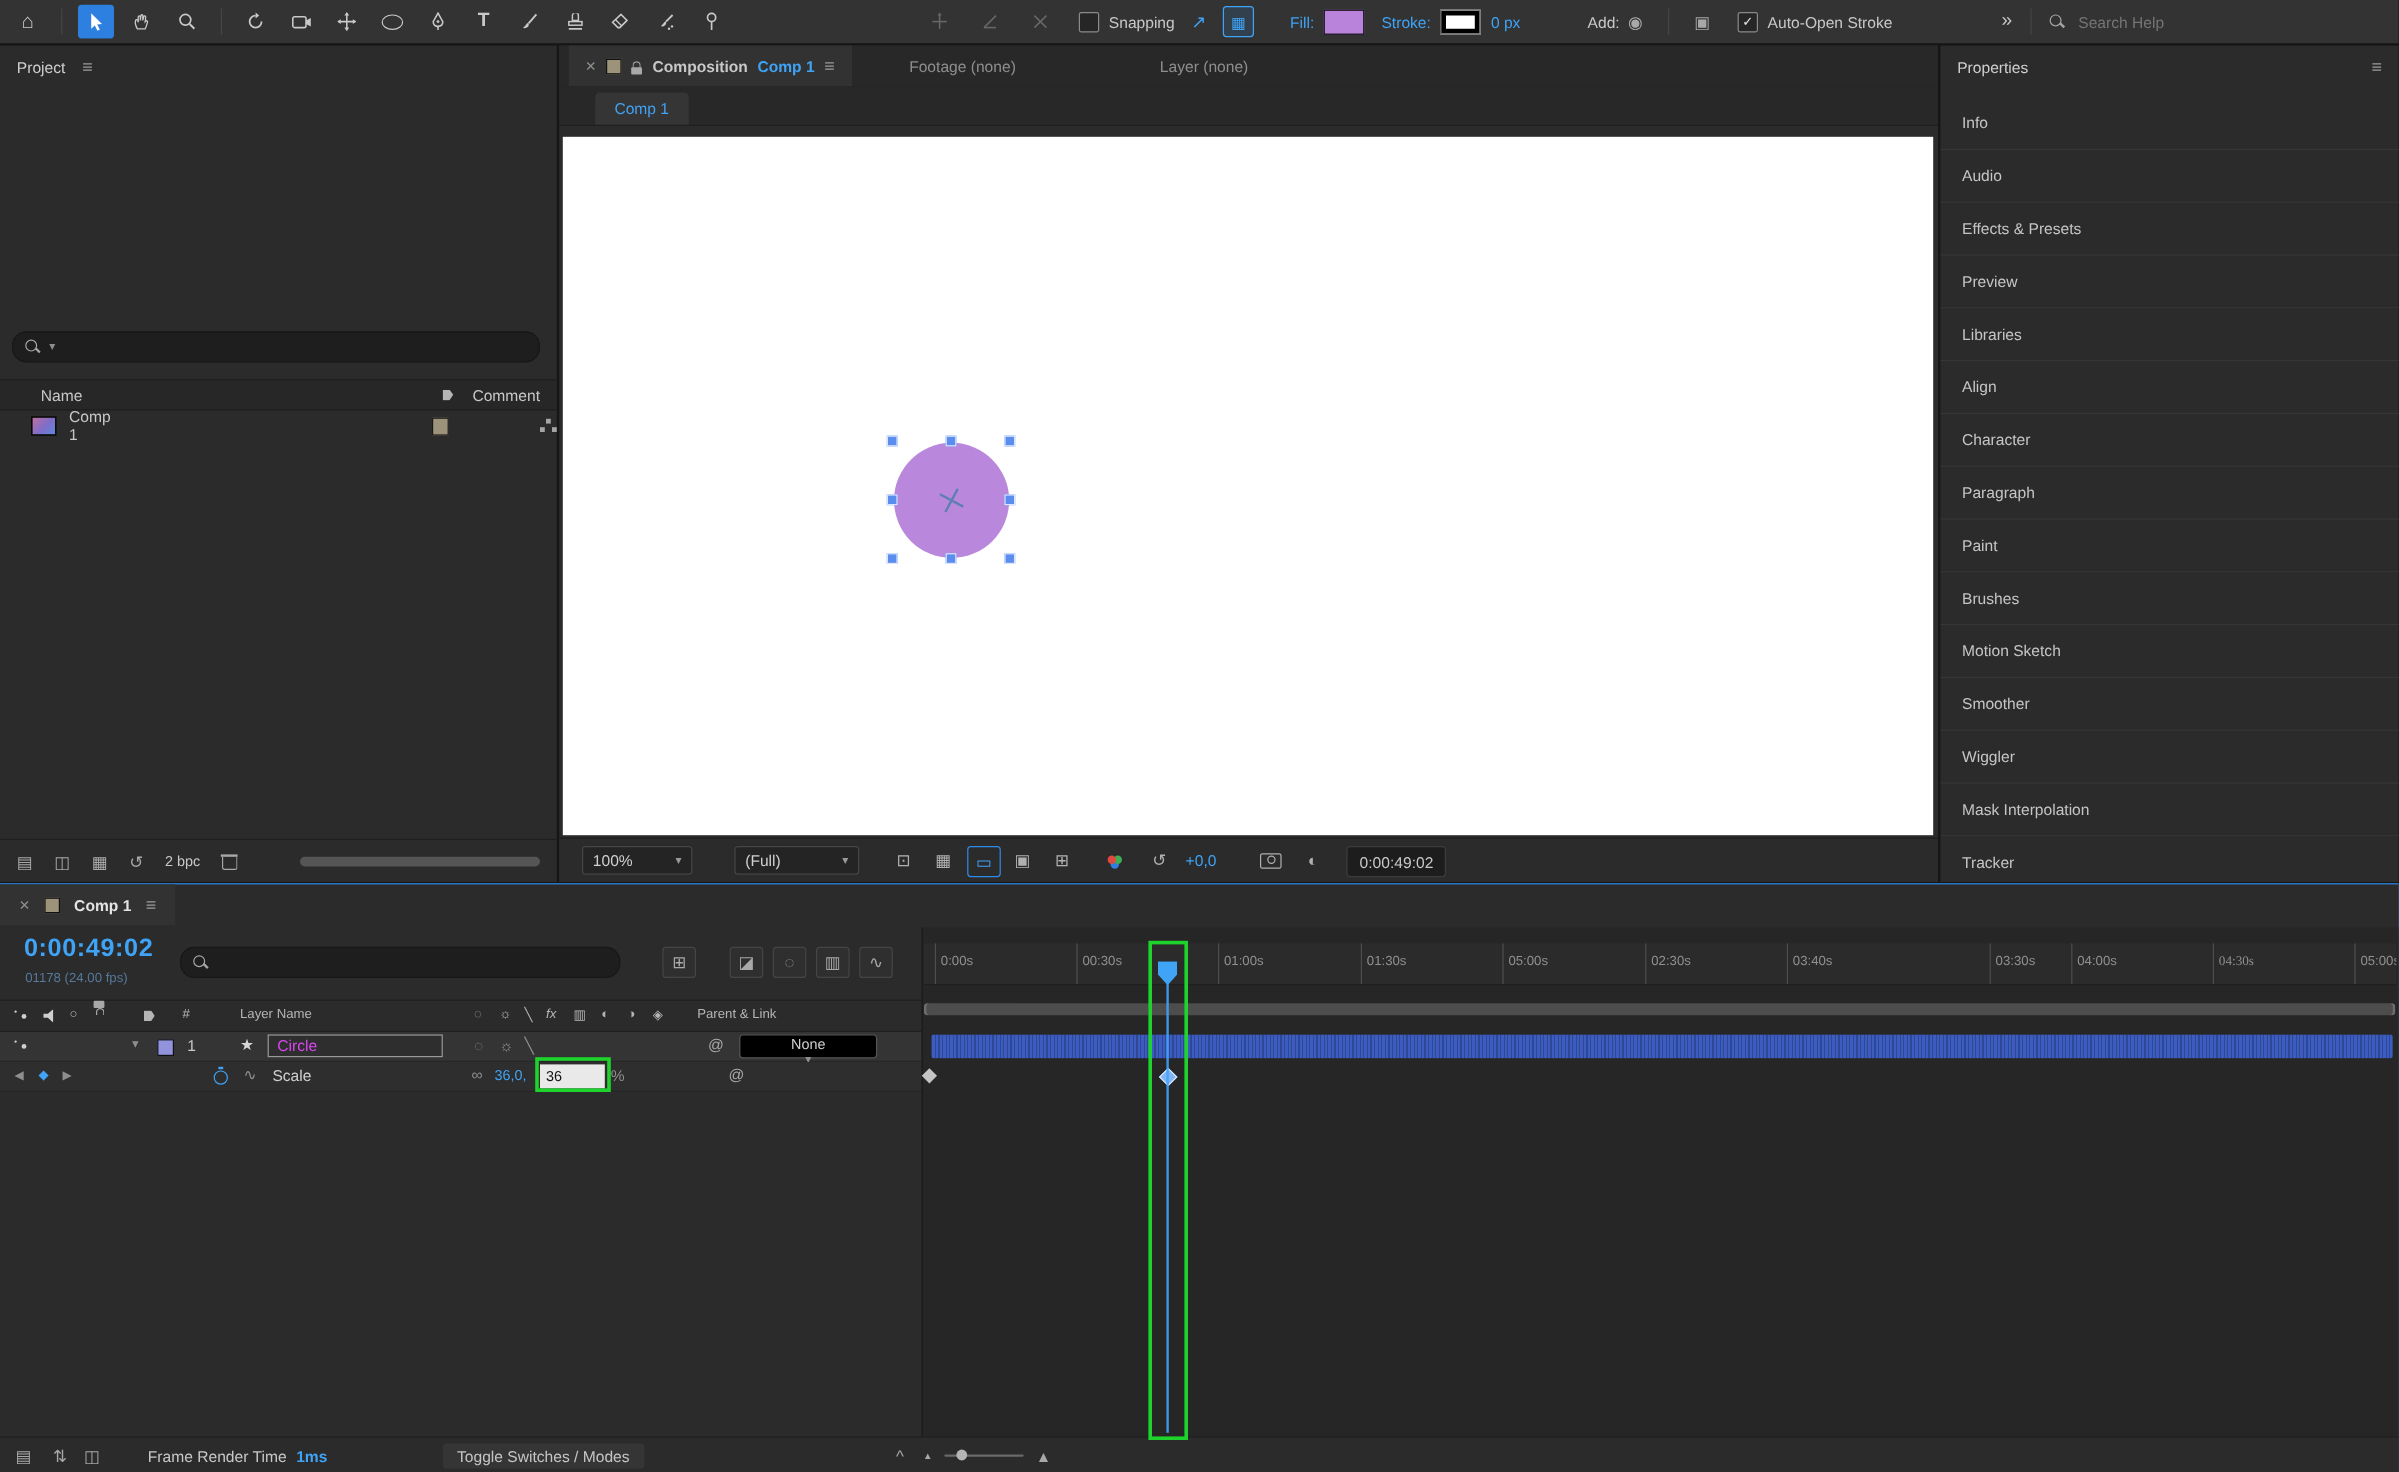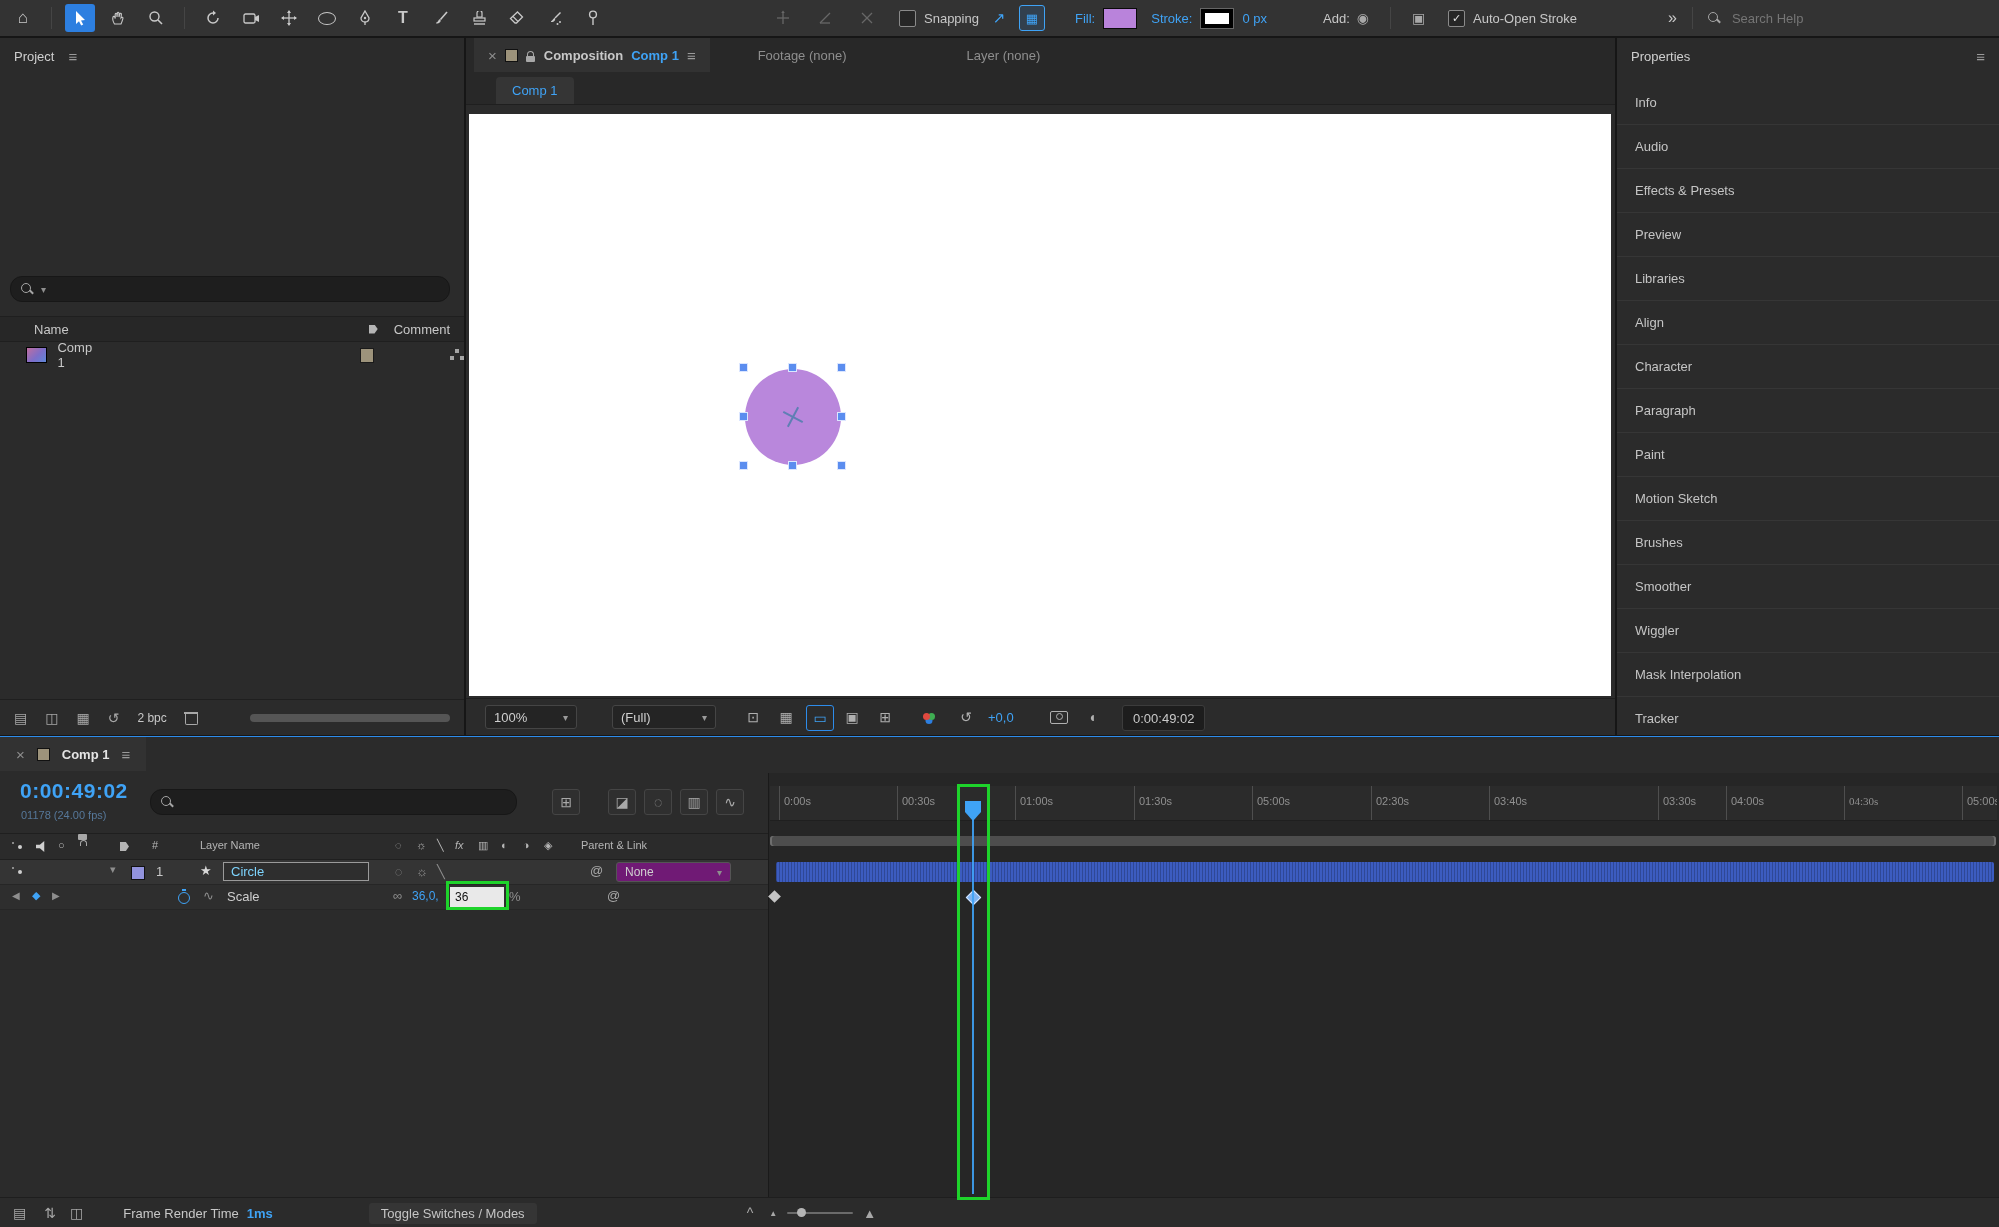--- a/index.html
+++ b/index.html
@@ -89,23 +89,23 @@
   .tl-ico{position:absolute;width:26px;height:24px;display:flex;align-items:center;justify-content:center;color:#a8a8a8;font-size:14px;border:1px solid #454545;border-radius:3px;background:#2f2f2f;}
   .hdr-row{position:absolute;left:0;top:96px;width:768px;height:25px;border-top:1px solid #1f1f1f;border-bottom:1px solid #1f1f1f;background:#2b2b2b;font-size:11px;color:#b5b5b5;}
   .layer-row{position:absolute;left:0;top:123px;width:768px;height:24px;background:#343434;border-bottom:1px solid #262626;}
   .prop-row{position:absolute;left:0;top:148px;width:768px;height:24px;background:#2e2e2e;border-bottom:1px solid #262626;}
   .eye{position:relative;width:16px;height:10px;}
   .eye::before{content:"";position:absolute;inset:0;border:1.4px solid #cfcfcf;border-radius:50%;}
   .eye::after{content:"";position:absolute;left:5.5px;top:2.5px;width:4px;height:4px;background:#cfcfcf;border-radius:50%;}
   .speaker{width:11px;height:11px;background:#cfcfcf;clip-path:polygon(0 35%,35% 35%,75% 0,75% 100%,35% 65%,0 65%);}
   .locksm{transform:scale(.8);}
   .tagico{width:9px;height:9px;background:#b5b5b5;clip-path:polygon(0 0,65% 0,100% 50%,65% 100%,0 100%);}
-  .name-box{position:absolute;left:223px;top:2px;width:146px;height:19px;border:1px solid #9a9a9a;background:#2e2e2e;display:flex;align-items:center;padding:0 7px;color:#7dd3fc;box-sizing:border-box;}
+  .name-box{position:absolute;left:223px;top:2px;width:146px;height:19px;border:1px solid #9a9a9a;background:#2e2e2e;display:flex;align-items:center;padding:0 7px;color:#d946ef;box-sizing:border-box;}
   .pw{color:#a8a8a8;font-size:13px;}
-  .parent-dd{position:absolute;left:616px;top:2px;width:115px;height:20px;background:#701a75;border:1px solid #555;border-radius:3px;display:flex;align-items:center;justify-content:space-between;padding:0 8px;box-sizing:border-box;font-size:12px;color:#cfcfcf;}
+  .parent-dd{position:absolute;left:616px;top:2px;width:115px;height:20px;background:#000000;border:1px solid #555;border-radius:3px;display:flex;align-items:center;justify-content:space-between;padding:0 23px;box-sizing:border-box;font-size:12px;color:#cfcfcf;flex-direction:column;}
   .stopwatch{position:relative;width:12px;height:14px;}
   .stopwatch::before{content:"";position:absolute;left:0;top:3px;width:10px;height:10px;border:1.5px solid #3fa3f6;border-radius:50%;}
   .stopwatch::after{content:"";position:absolute;left:4px;top:0;width:4px;height:2px;background:#3fa3f6;}
   .val-edit{position:absolute;left:450px;top:2px;width:54px;height:20px;background:#e9e9e9;color:#111;display:flex;align-items:center;padding:0 5px;box-sizing:border-box;font-size:12px;}
   .ruler{position:absolute;left:770px;top:49px;width:1227px;height:34px;background:#2b2b2b;border-bottom:1px solid #1f1f1f;overflow:hidden;}
   .tick{position:absolute;top:0;height:34px;border-left:1px solid #4e4e4e;}
   .tick span{position:absolute;left:4px;top:9px;font-size:11px;color:#909090;white-space:nowrap;}
   .workarea{position:absolute;left:770px;top:99px;width:1226px;height:10px;background:#4d4d4d;border-radius:3px;box-shadow:inset 2px 0 0 #6e6e6e,inset -2px 0 0 #6e6e6e;}
   .layerbar{position:absolute;left:776px;top:125px;width:1218px;height:20px;border-radius:2px;
             background:repeating-linear-gradient(90deg,rgba(0,0,0,.22) 0 1px,transparent 1px 3px),#3c5cc0;}
@@ -391,24 +391,24 @@
       <div class="prop-item">
           <span>Character</span>
         </div>
       <div class="prop-item">
           <span>Paragraph</span>
         </div>
       <div class="prop-item">
           <span>Paint</span>
         </div>
       <div class="prop-item">
+          <span>Brushes</span>
+        </div>
+      <div class="prop-item">
           <span>Motion Sketch</span>
-        </div>
-      <div class="prop-item">
-          <span>Brushes</span>
         </div>
       <div class="prop-item">
           <span>Smoother</span>
         </div>
       <div class="prop-item">
           <span>Wiggler</span>
         </div>
       <div class="prop-item">
           <span>Mask Interpolation</span>
         </div>

